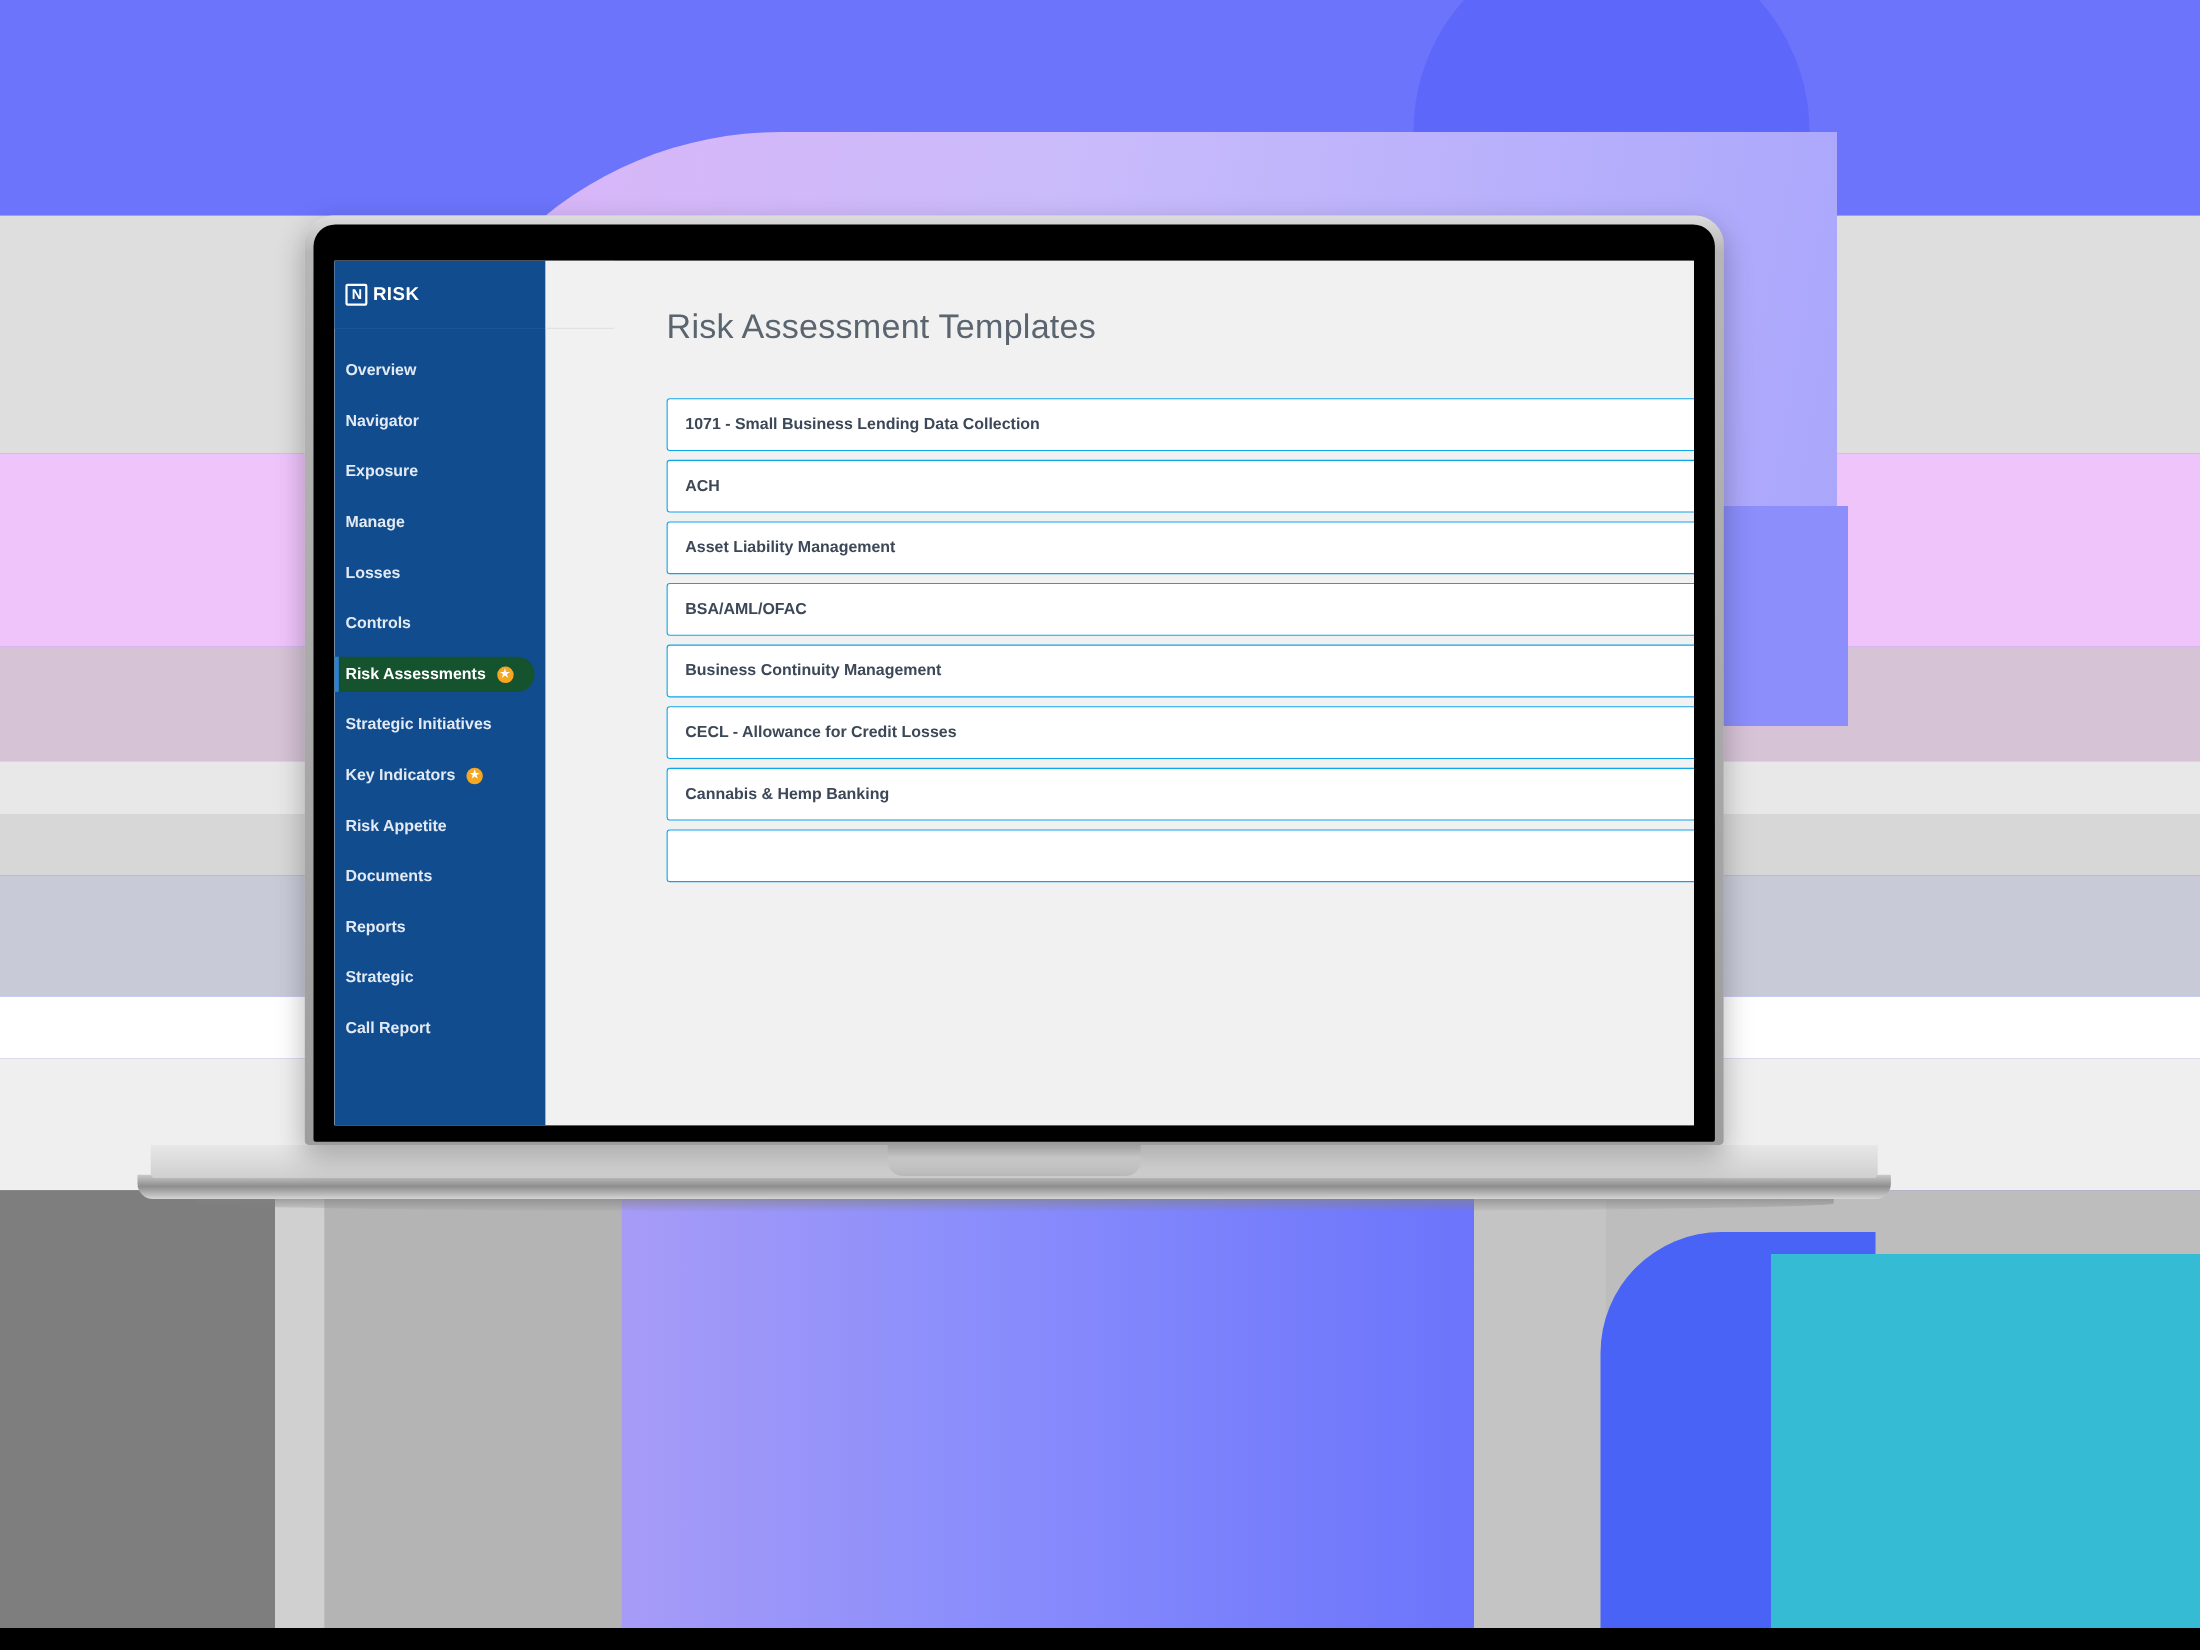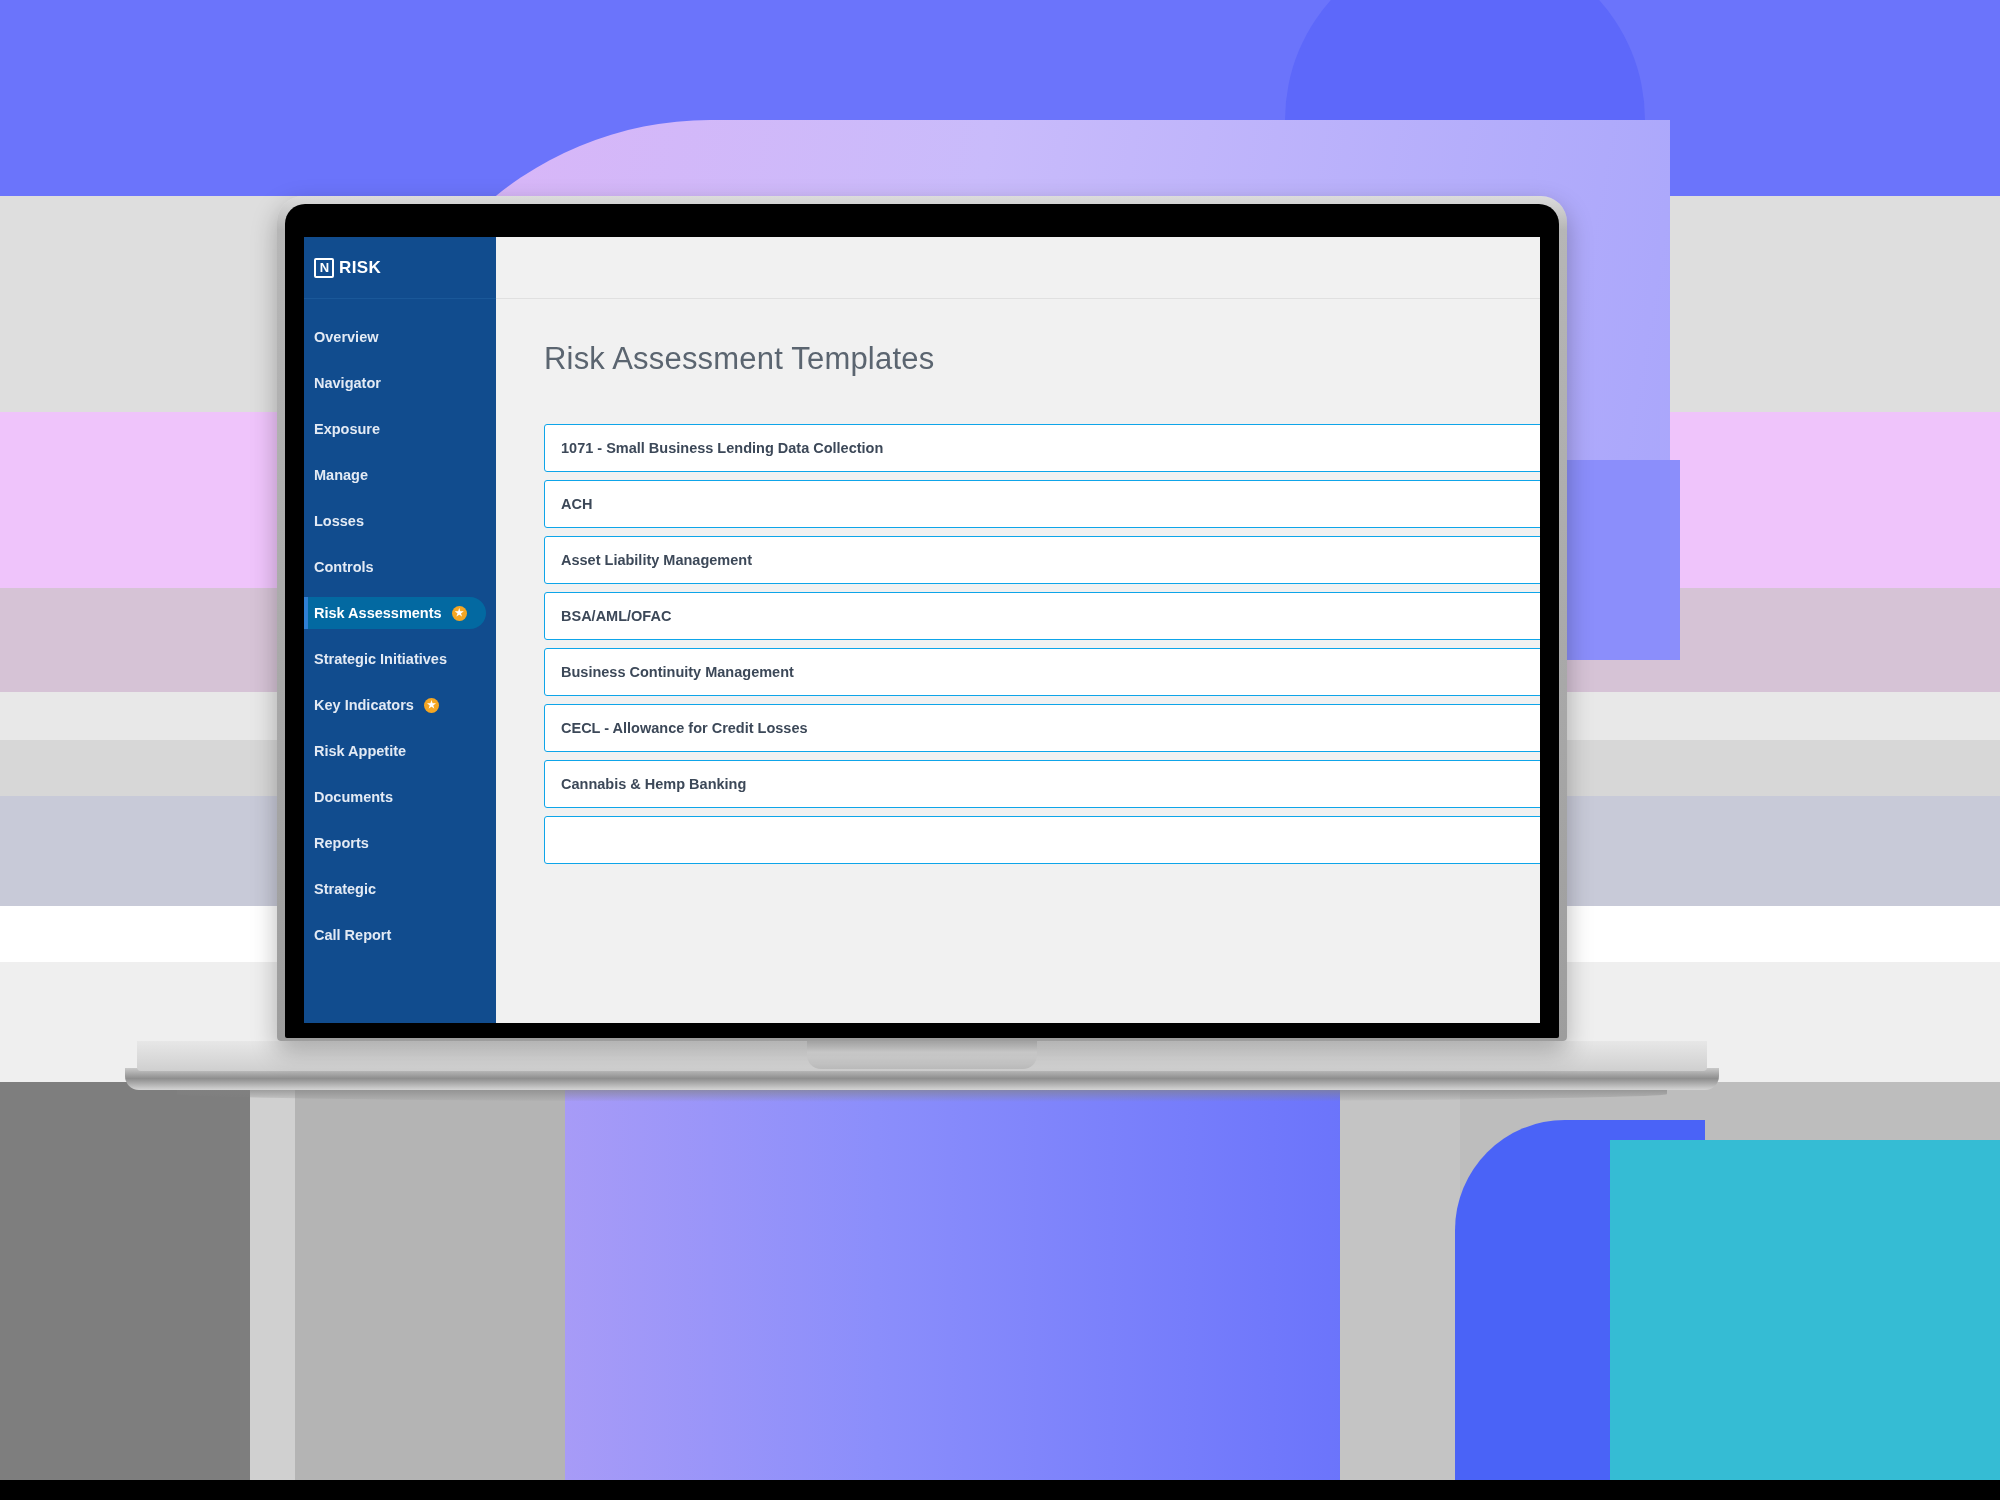--- a/index.html
+++ b/index.html
@@ -209,21 +209,21 @@
     height:32px;
     padding:0 14px 0 10px;
     margin-bottom:14px;
     color:#e3eaf4;
     font-size:14.5px;
     font-weight:bold;
     cursor:pointer;
     white-space:nowrap;
   }
   .nav-item.active {
-    background:#0369a1;
+    background:#14532d;
     color:#ffffff;
     border-radius:0 18px 18px 0;
     margin-right:10px;
   }
   .nav-item.active::before {
     content:"";
     position:absolute;
     left:0; top:0;
     width:4px; height:100%;
     background:#2f7fd4;
@@ -240,21 +240,20 @@
     color:#fff;
     font-size:10px;
     line-height:1;
     flex:0 0 auto;
   }
 
   
   .main {
     flex:1;
     display:flex;
-    flex-direction:column;
     background:#f1f1f1;
     min-width:0;
   }
   .topbar {
     height:62px;
     flex:0 0 62px;
     background:#f1f1f1;
     border-bottom:1px solid #e0e0e0;
   }
   .content {

